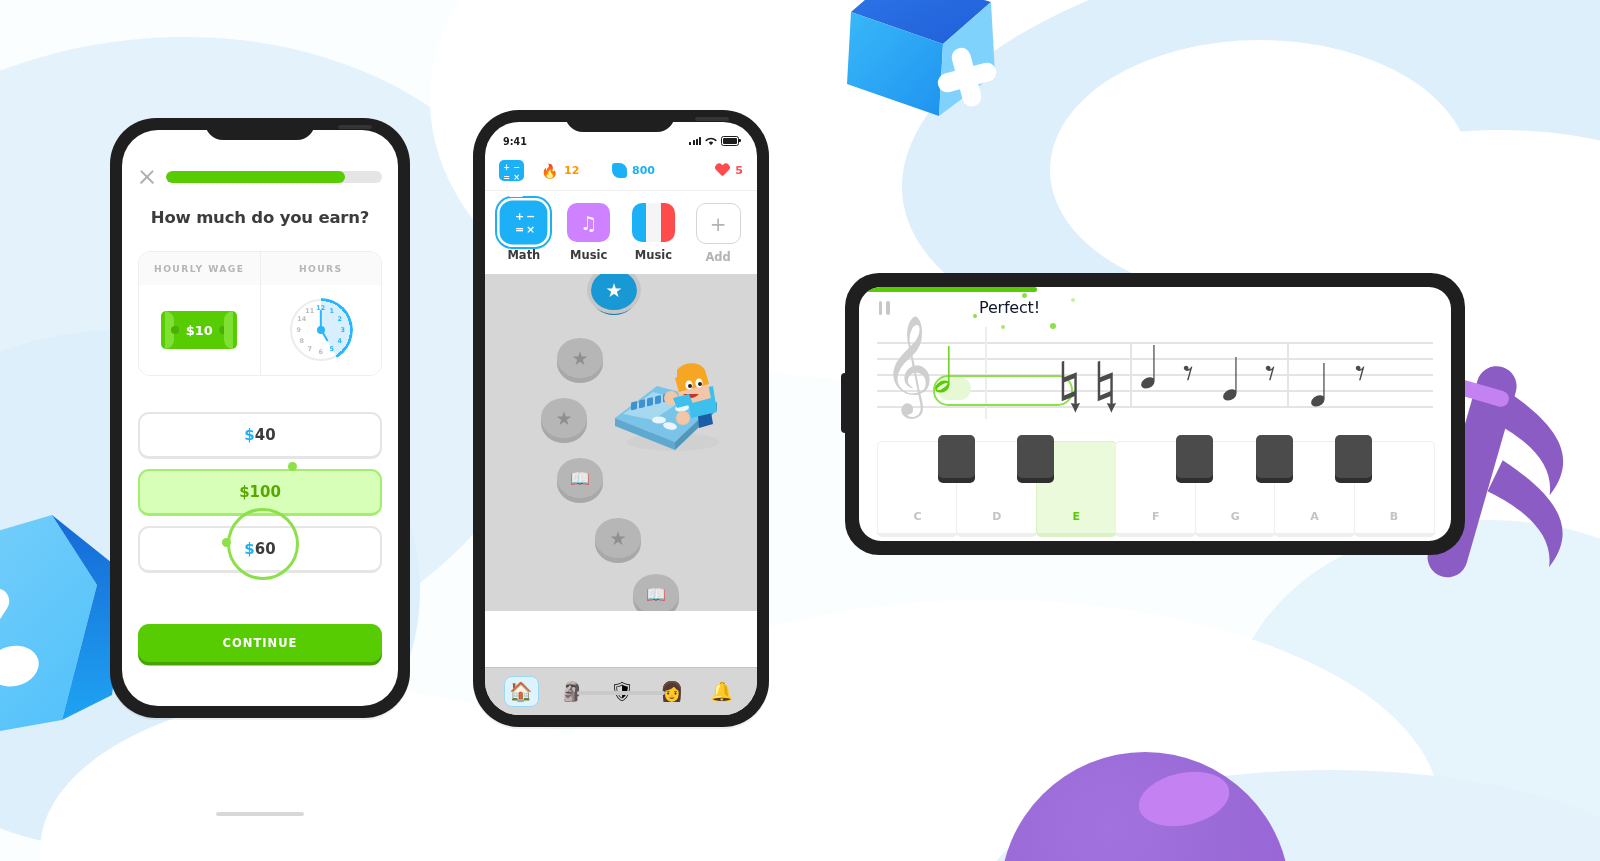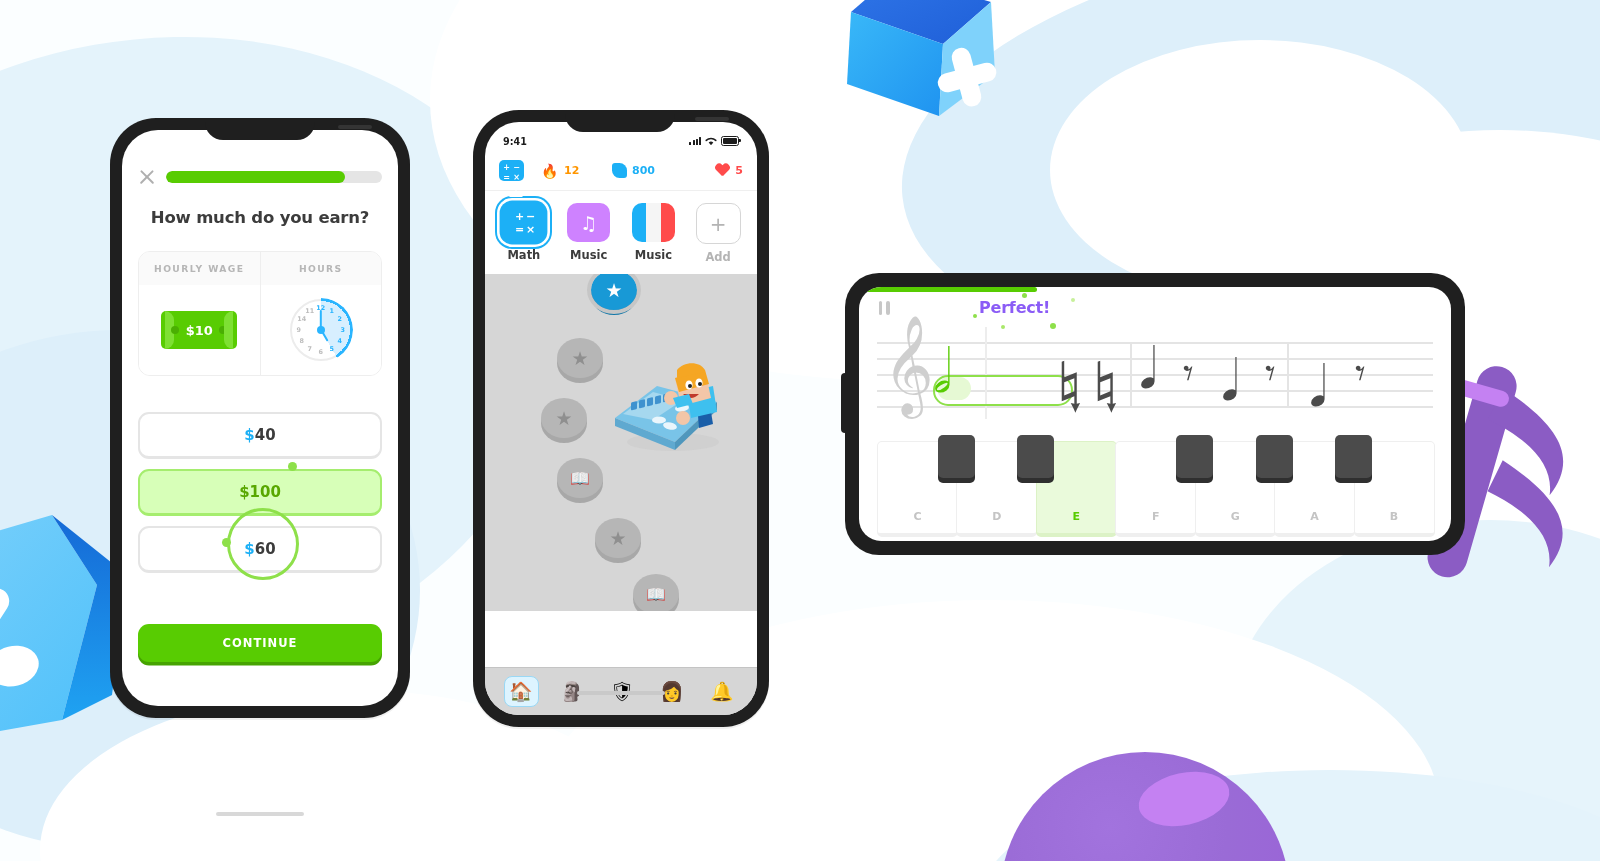--- a/index.html
+++ b/index.html
@@ -177,21 +177,21 @@
 
   
   #tablet{position:absolute;left:845px;top:273px;width:620px;height:282px;background:#1f1f1f;border-radius:34px;z-index:3;}
   #tablet .tscreen{position:absolute;left:14px;top:14px;right:14px;bottom:14px;background:#fff;border-radius:22px;overflow:hidden;}
   .tbtn{position:absolute;left:-4px;top:100px;width:6px;height:60px;background:#1f1f1f;border-radius:4px 0 0 4px;}
   .tprog{position:absolute;left:0;top:0;height:5px;background:#58cc02;border-radius:0 3px 3px 0;}
 
   .t-head{position:relative;height:38px;}
   .pause{position:absolute;left:20px;top:14px;display:flex;gap:4px;cursor:pointer;}
   .pause i{display:block;width:3.4px;height:14px;background:#c7c7c7;border-radius:2px;}
-  .perfect{position:absolute;left:120px;top:11px;font-size:16px;font-weight:bold;color:#8b5cf6;letter-spacing:-.2px;text-align:center;}
+  .perfect{position:absolute;left:120px;top:11px;font-size:16px;font-weight:normal;color:#0f172a;letter-spacing:-.2px;text-align:center;}
   .spark{position:absolute;border-radius:50%;background:#a9e86a;}
 
   .staff{position:relative;height:110px;margin:0 18px 0 18px;}
   .sline{position:absolute;left:0;right:0;height:1.6px;background:#e4e4e4;}
   .bar{position:absolute;width:1.6px;background:#e4e4e4;}
   .clef{position:absolute;left:6px;top:-4px;font-size:86px;color:#cfcfcf;line-height:86px;font-family:"DejaVu Sans",sans-serif;}
   .gnote{position:absolute;color:#58cc02;font-size:60px;line-height:60px;font-family:"DejaVu Sans",sans-serif;}
   .dnote{position:absolute;color:#4b4b4b;font-size:56px;line-height:56px;font-family:"DejaVu Sans",sans-serif;}
   .rest{position:absolute;color:#4b4b4b;font-size:40px;line-height:40px;font-family:"DejaVu Sans",sans-serif;}
   .pill{position:absolute;height:27px;border:2px solid #8ee04a;border-radius:15px;background:transparent;}

